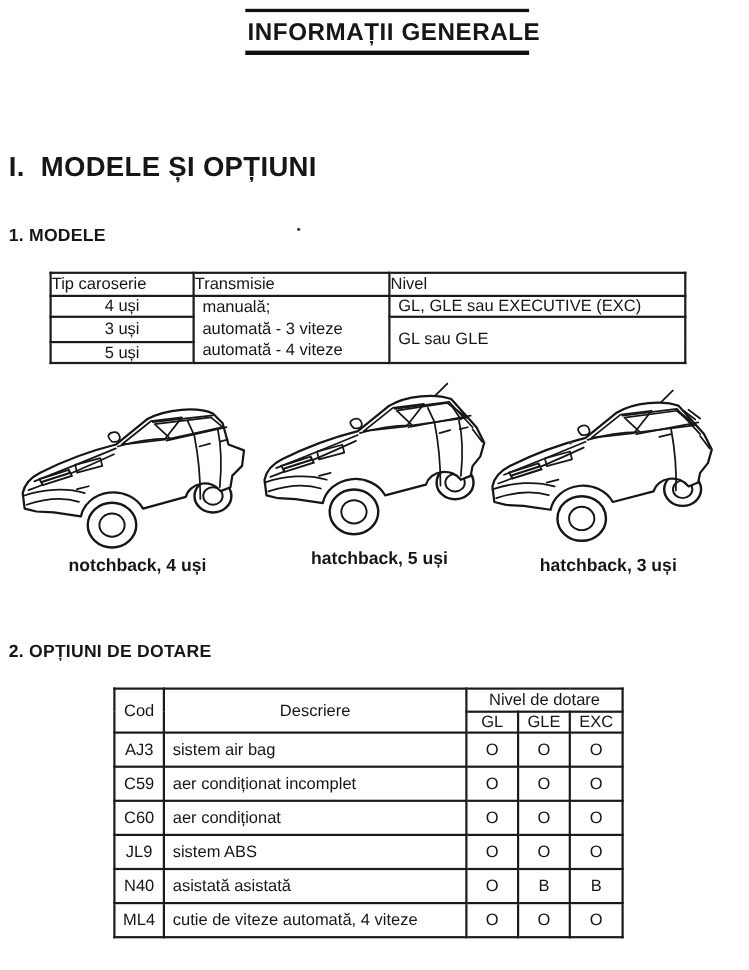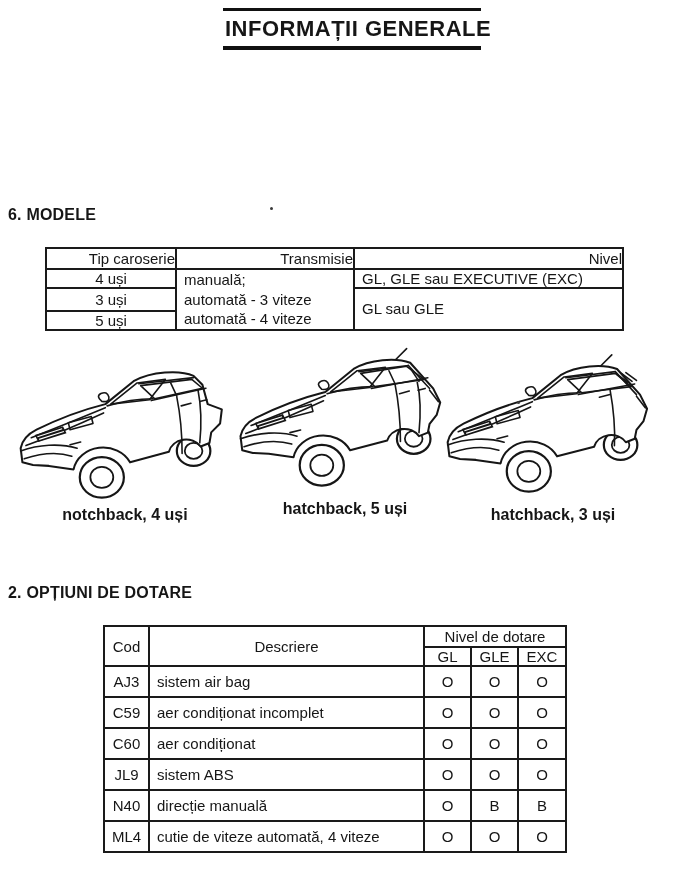--- a/index.html
+++ b/index.html
@@ -21,21 +21,21 @@
   }
   .h2 { position:absolute; font-size:16px; font-weight:bold; letter-spacing:0.2px; }
   .h2.models  { left:8px; top:206px; }
   .h2.options { left:8px; top:584px; }
 
   table { border-collapse:collapse; table-layout:fixed; }
   td, th { border:2px solid #1a1a1a; font-size:15px; font-weight:normal;
            vertical-align:middle; overflow:hidden; }
 
   .tbl-models { position:absolute; left:45px; top:247px; width:577px; }
-  .tbl-models th { height:21px; text-align:right; }
+  .tbl-models th { height:21px; text-align:left; }
   .tbl-models td { height:19px; }
   .tc-center { text-align:center; }
   .tc-left   { text-align:left; padding-left:7px; }
   .trans-line { line-height:19.5px; }
 
   .tbl-options { position:absolute; left:103px; top:625px; width:462px; }
   .tbl-options th { text-align:center; }
   .tbl-options .hdr-top { height:21px; }
   .tbl-options .hdr-sub th { height:16px; }
   .tbl-options td { height:31px; }
@@ -59,21 +59,22 @@
   .dark    { fill:#161616; stroke:none; }
   .slit    { stroke:#fff; stroke-width:1.3; fill:none; }
 </style>
 </head>
 <body>
 
 <div class="page">
 
   <div class="doc-title">INFORMAȚII GENERALE</div>
 
-  <div class="h2 models">6. MODELE</div>
+  <div class="h1">I.  MODELE ȘI OPȚIUNI</div>
+  <div class="h2 models">1. MODELE</div>
 
   <table class="tbl-models">
     <colgroup>
         <col style="width:130px">
         <col style="width:178px">
         <col style="width:269px">
       </colgroup>
     <tbody>
         <tr>
       <th>Tip caroserie</th>
@@ -235,21 +236,21 @@
     </tr>
     <tr>
       <td class="tc-center">JL9</td>
       <td class="tc-left">sistem ABS</td>
       <td class="tc-center">O</td>
       <td class="tc-center">O</td>
       <td class="tc-center">O</td>
     </tr>
     <tr>
       <td class="tc-center">N40</td>
-      <td class="tc-left">direcție manuală</td>
+      <td class="tc-left">asistată asistată</td>
       <td class="tc-center">O</td>
       <td class="tc-center">B</td>
       <td class="tc-center">B</td>
     </tr>
     <tr>
       <td class="tc-center">ML4</td>
       <td class="tc-left">cutie de viteze automată, 4 viteze</td>
       <td class="tc-center">O</td>
       <td class="tc-center">O</td>
       <td class="tc-center">O</td>

